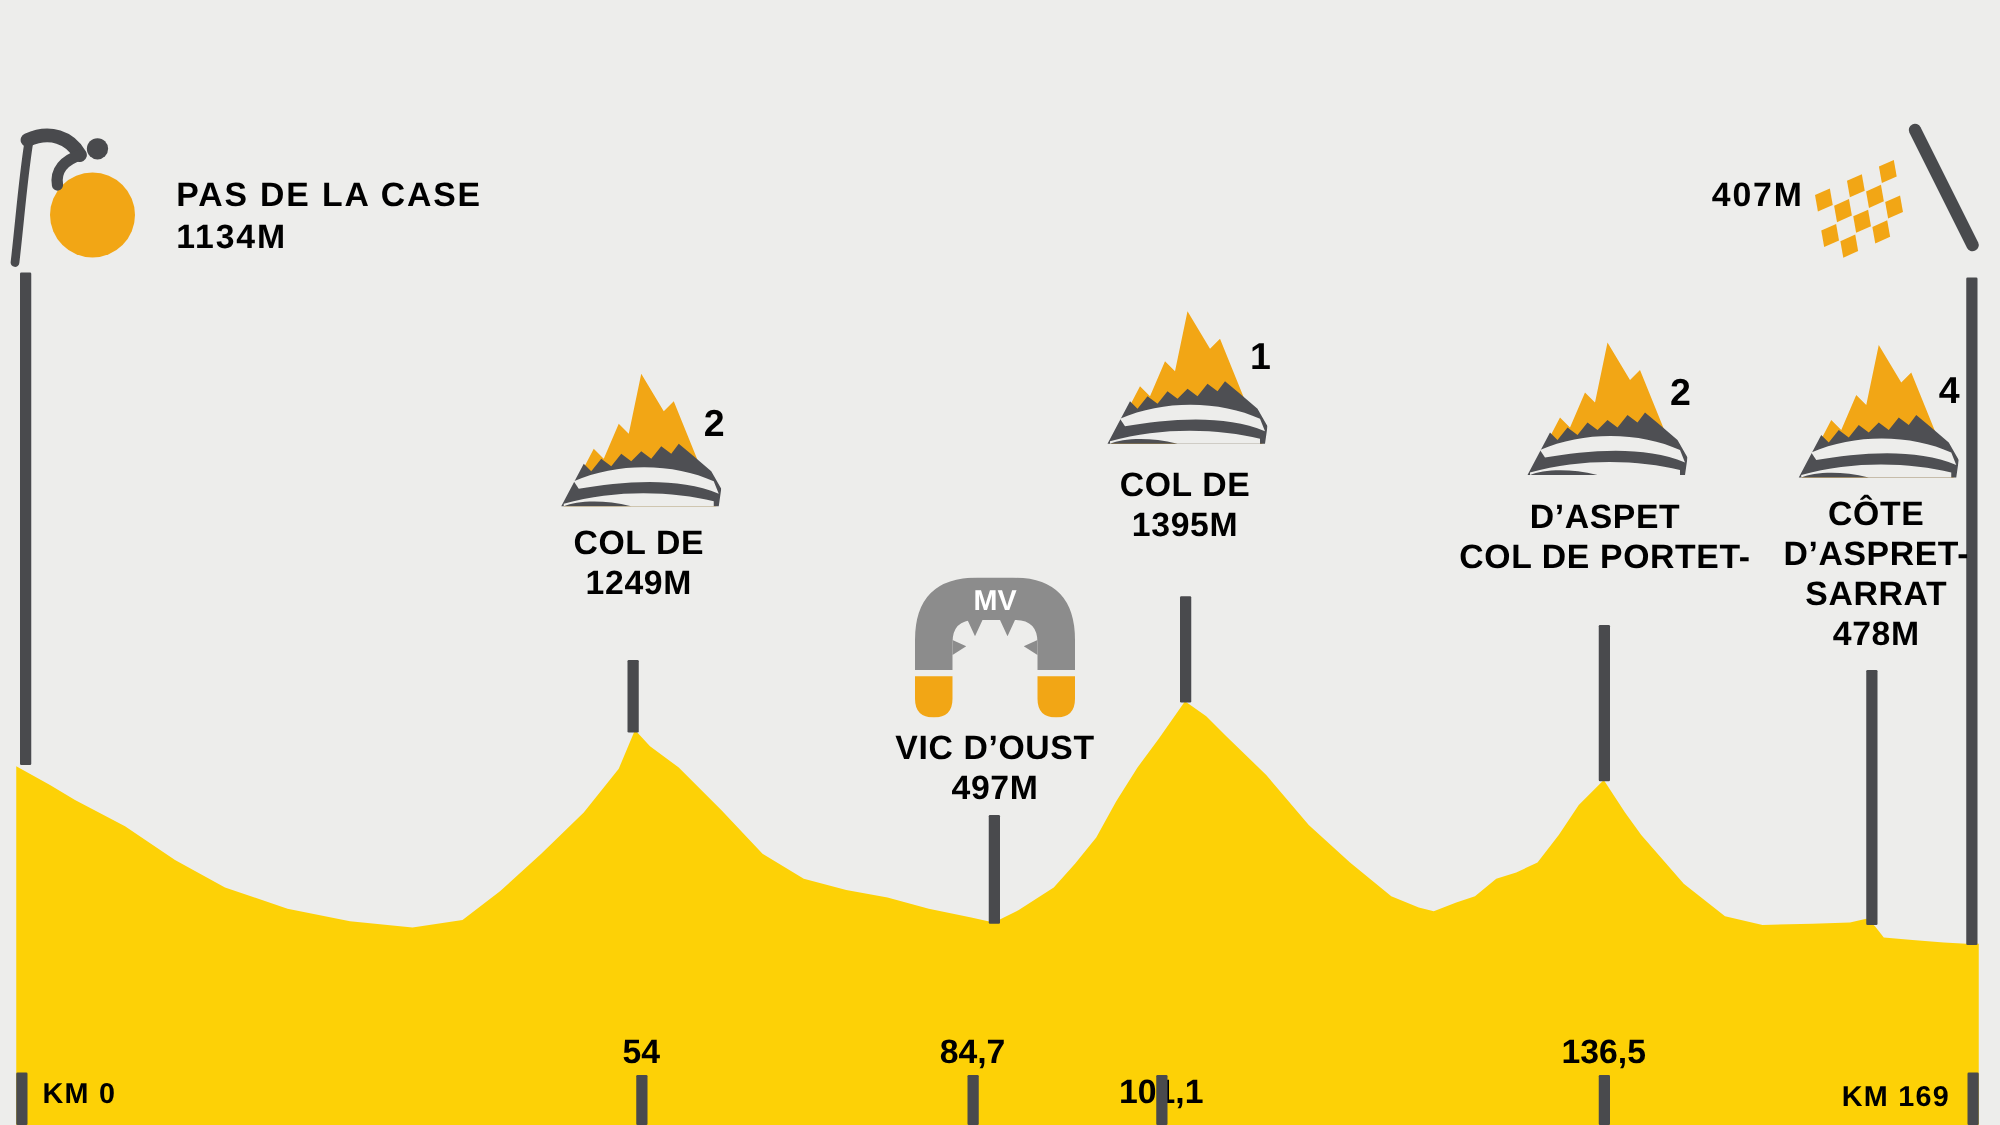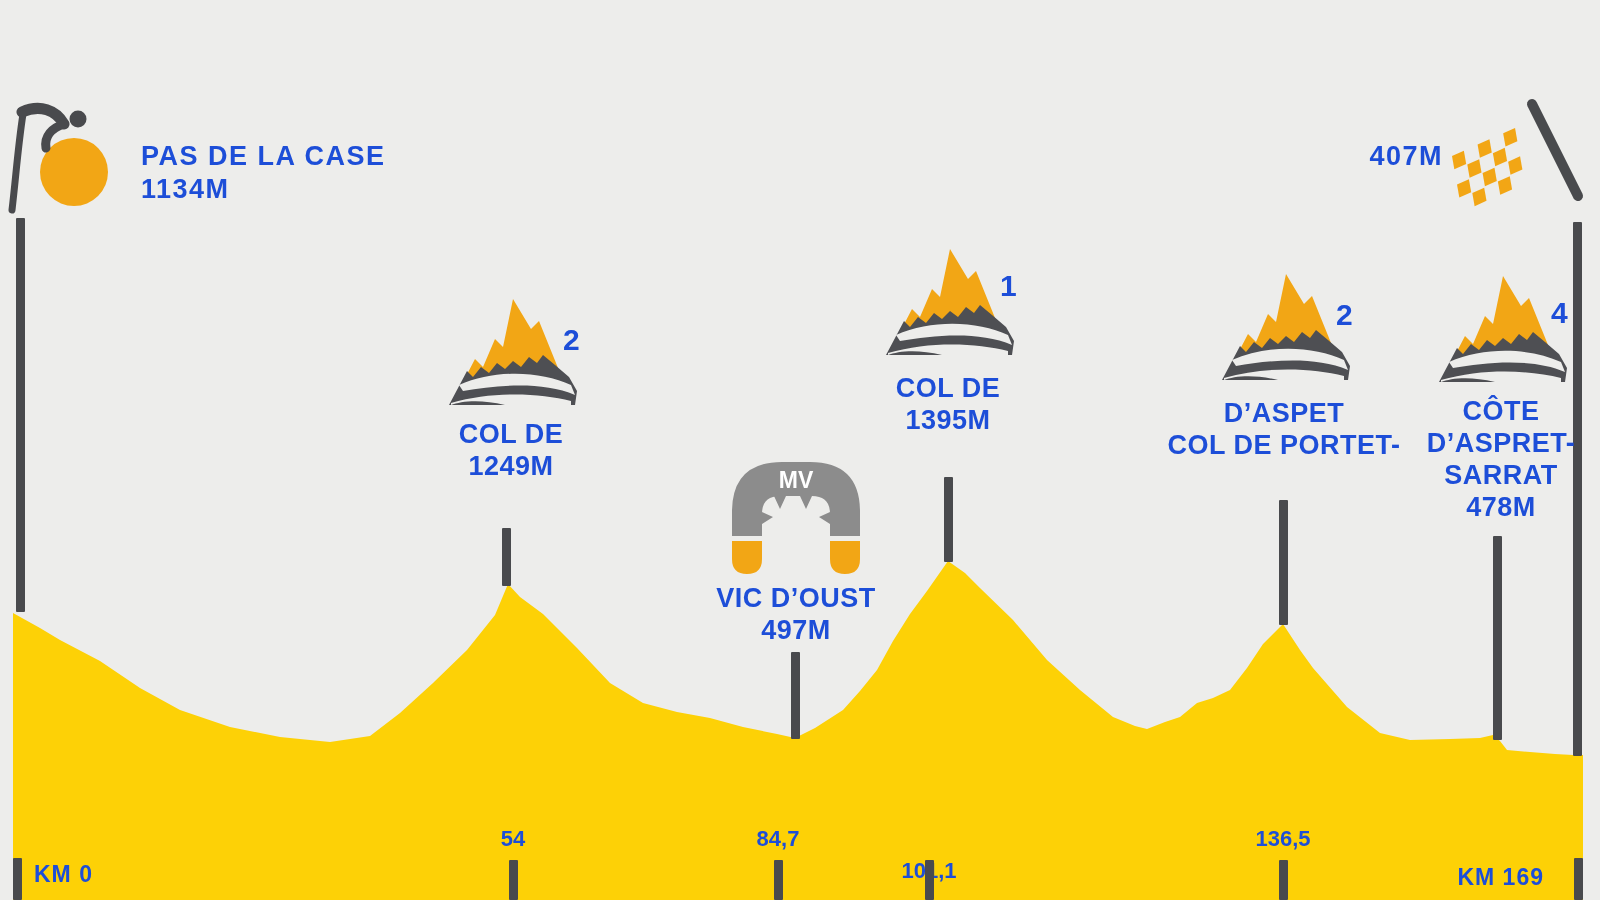--- a/index.html
+++ b/index.html
@@ -1,36 +1,36 @@
 <!DOCTYPE html>
 <html><head>
 <meta charset="utf-8">
 <style>
   html,body{margin:0;padding:0;background:#EDEDEB;}
   .stage{position:relative;width:1600px;height:900px;background:#EDEDEB;overflow:hidden;
-         font-family:"Liberation Sans",sans-serif;font-weight:bold;color:#1d4ed8;}
+         font-family:"Liberation Sans",sans-serif;font-weight:bold;color:#000000;}
   .profile-svg{position:absolute;left:0;top:0;width:1600px;height:900px;}
   .vline{position:absolute;width:9px;background:#494A4D;border-radius:1px;}
   .start-line{left:16px;top:218px;height:394px;}
   .finish-line{left:1573px;top:222px;height:534px;}
   .start-bottom-tick{left:13px;top:858px;height:42px;}
   .end-bottom-tick{left:1574px;top:858px;height:42px;}
   .loc-label{position:absolute;font-size:27px;line-height:33px;letter-spacing:1.5px;}
   .start-label{left:141px;top:140px;text-align:left;}
   .finish-label{right:157px;top:140px;text-align:right;}
   .icon-wrap{position:absolute;}
   .cyclist-wrap{left:4px;top:102px;width:106px;height:112px;}
   .flag-wrap{left:1418px;top:92px;width:168px;height:122px;}
   .climb-text{position:absolute;width:340px;margin-left:-170px;text-align:center;
               font-size:27px;line-height:32px;letter-spacing:0.5px;}
   .cat{position:absolute;font-size:30px;line-height:30px;}
-  .tick-label{position:absolute;width:140px;margin-left:-70px;text-align:center;font-size:22px;top:826px;}
+  .tick-label{position:absolute;width:140px;margin-left:-70px;text-align:center;font-size:27px;top:826px;}
   .km-label{position:absolute;font-size:23px;letter-spacing:1px;}
   .km-start{left:34px;top:861px;}
-  .km-end{right:56px;top:864px;text-align:right;}
+  .km-end{right:40px;top:864px;text-align:right;}
 </style>
 </head>
 <body>
 
 <div class="stage">
 
   <svg class="profile-svg" viewBox="0 0 1600 900">
     <polygon fill="#FDD106" stroke="none" points="13,613 40,628 60,640 100,661 140,688 180,710 230,727 280,737 330,742 370,736 400,713 433,683 467,650 495,615 508,584 520,597 543,614 577,648 610,683 643,703 677,712 710,718 743,727 777,734 795,738 815,728 843,710 860,691 877,670 893,641 910,614 927,591 948,561 965,573 980,588 1013,620 1047,660 1080,690 1113,717 1135,726 1147,729 1165,722 1180,717 1197,703 1213,698 1230,690 1247,668 1263,644 1283,624 1300,650 1313,668 1347,707 1380,733 1410,740 1450,739 1480,738 1493,735 1500,741 1507,750 1530,752 1555,754 1573,755 1583,755 1583,900 13,900"></polygon>
   </svg>
 

